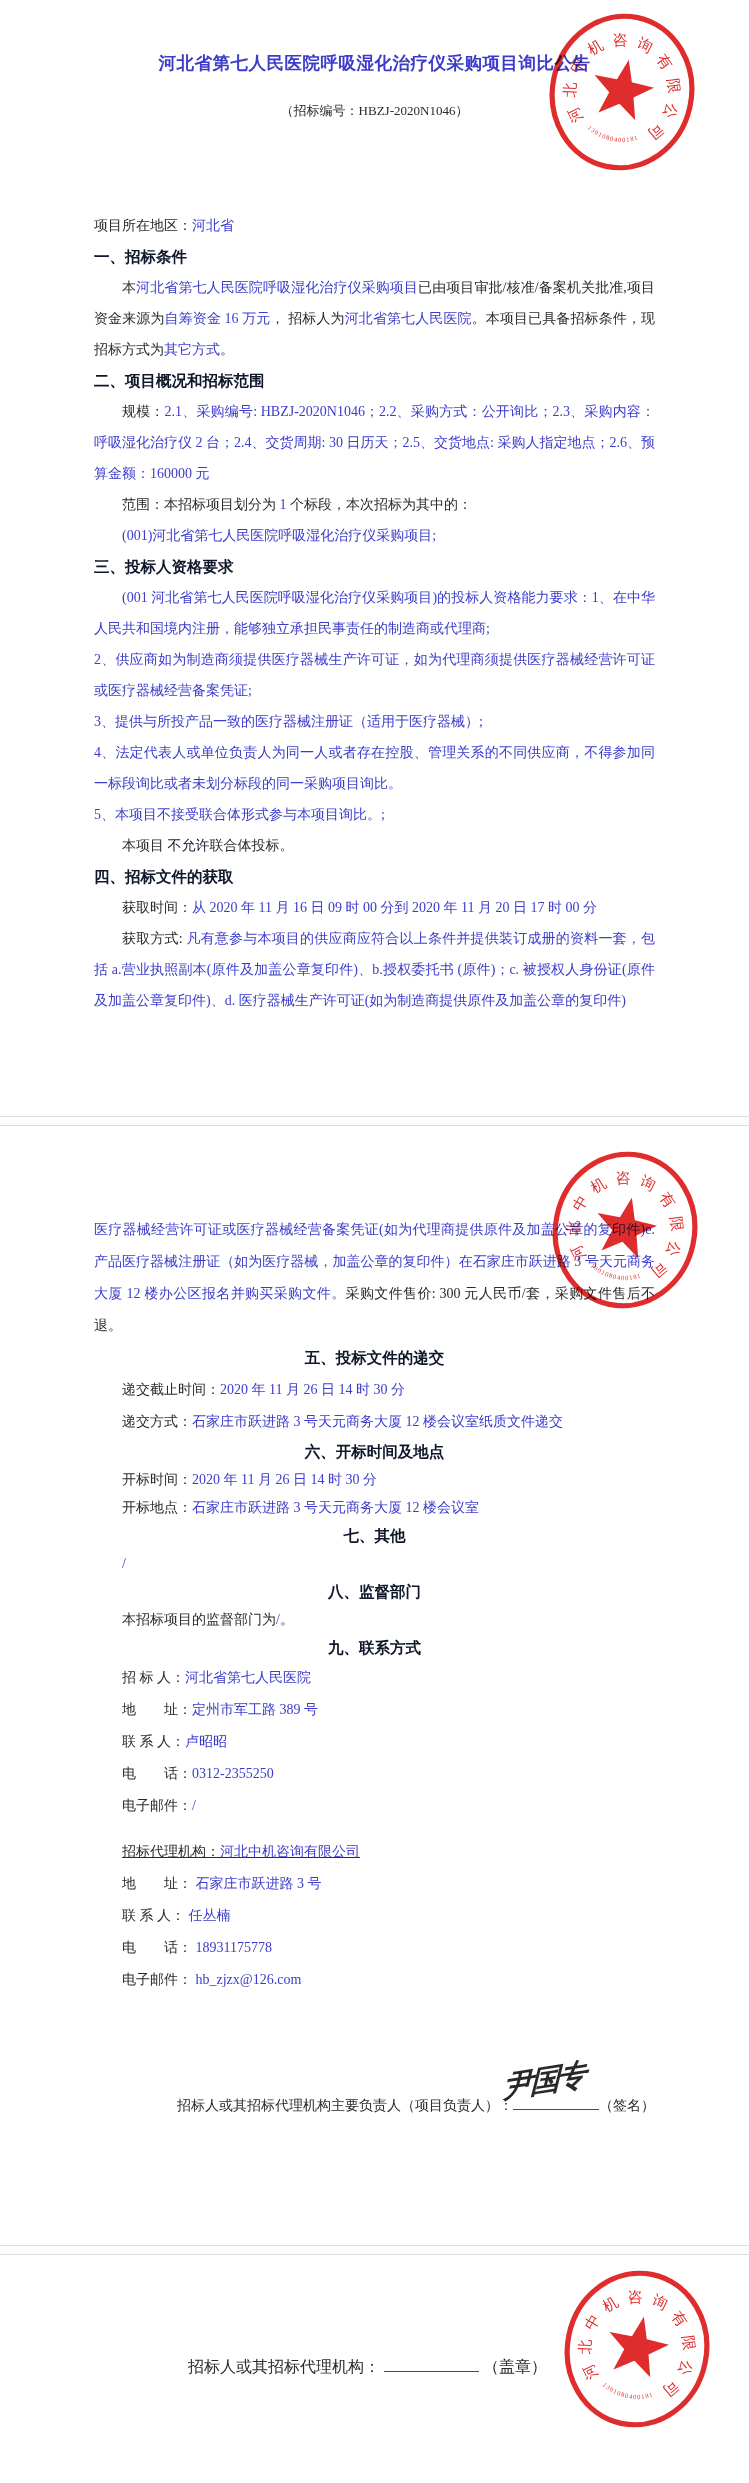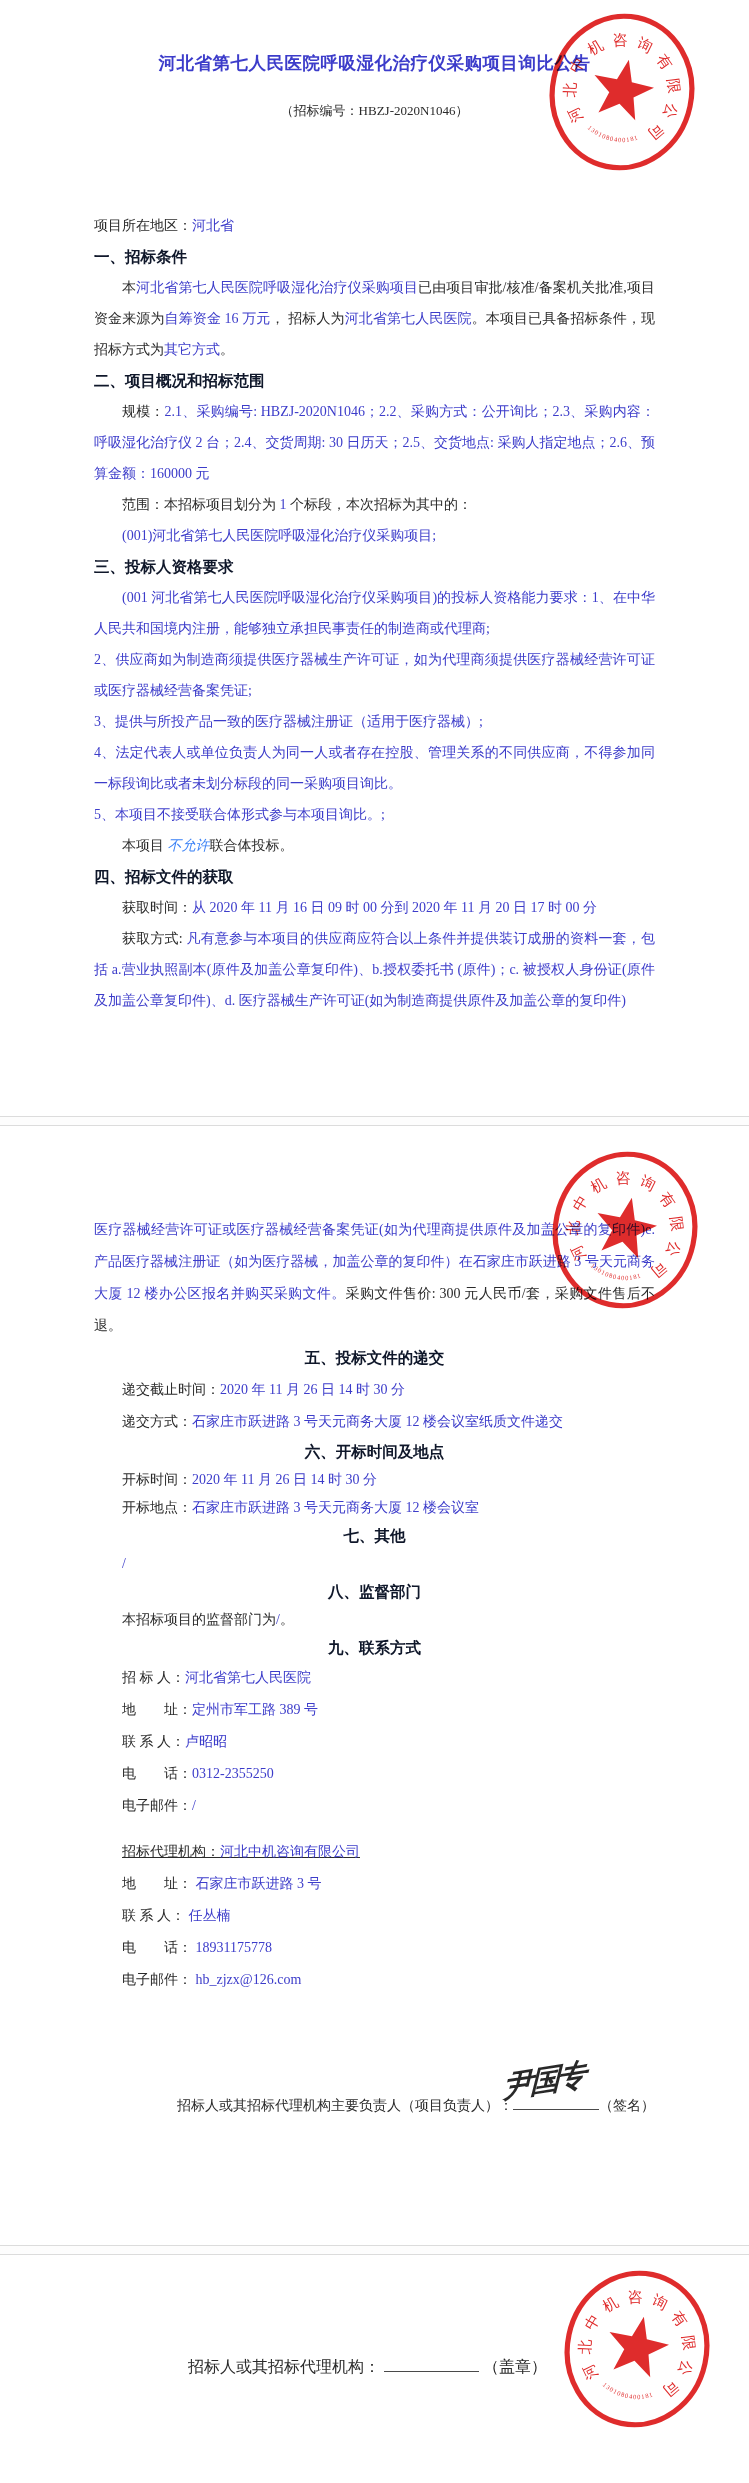--- a/index.html
+++ b/index.html
@@ -13,21 +13,21 @@
   .title{text-align:center;font-size:17.5px;font-weight:600;line-height:26px;color:#3c3cca;letter-spacing:.5px;}
   .subtitle{text-align:center;font-size:13px;line-height:22px;margin-top:24px;color:#2a2a2a;}
   .para{font-size:14px;line-height:31px;margin:0;text-align:justify;}
   .lh32 .para, .para.lh32{line-height:32px;}
   .lh28{line-height:28px !important;}
   .ind{text-indent:28px;}
   .h{font-size:15.5px;font-weight:bold;line-height:31px;margin:0;color:#0f172a;}
   .page2 .h{line-height:32px;text-align:center;}
   .h.lh28{line-height:28px !important;}
   .b{color:#3c3cca;}
-  .bi{color:#3b82f6;font-style:italic;}
+  .bi{color:#0f172a;}
   .k{color:#2a2a2a;}
   .region{margin-top:88px;}
   .contact-row{text-indent:28px;}
   .agency-start{margin-top:14px;text-decoration:underline;}
   .sigrow{margin-top:94px;margin-left:37px;font-size:14px;line-height:32px;text-align:right;white-space:nowrap;}
   .sigwrap{display:inline-block;position:relative;width:86px;height:18px;border-bottom:1px solid #4a4a4a;vertical-align:baseline;}
   .signame{position:absolute;left:-10px;top:-26px;font-size:30px;font-weight:bold;font-style:italic;color:#161616;transform:rotate(-9deg) skewX(-10deg);white-space:nowrap;letter-spacing:-3px;opacity:.92;}
   .sealrow{margin-left:94px;font-size:16px;line-height:32px;white-space:nowrap;}
   .blank{display:inline-block;width:95px;height:16px;border-bottom:1px solid #4a4a4a;vertical-align:baseline;margin:0 4px;}
   .stamp{position:absolute;width:150px;height:160px;opacity:.93;mix-blend-mode:multiply;pointer-events:none;}

